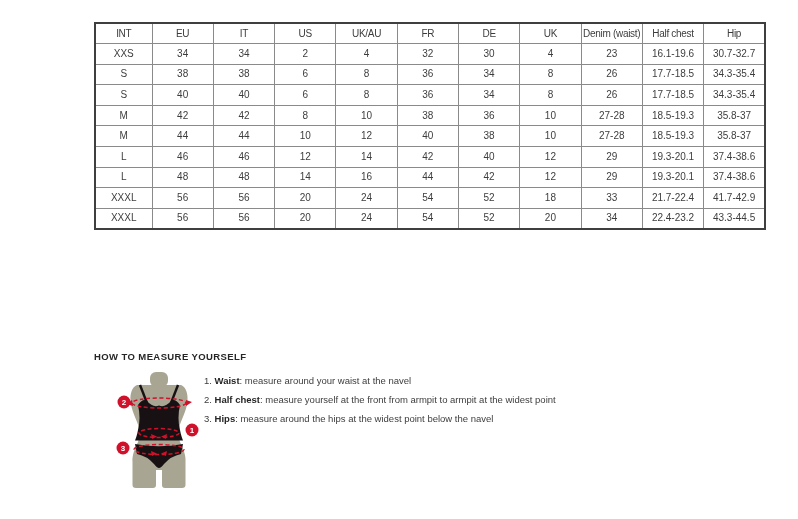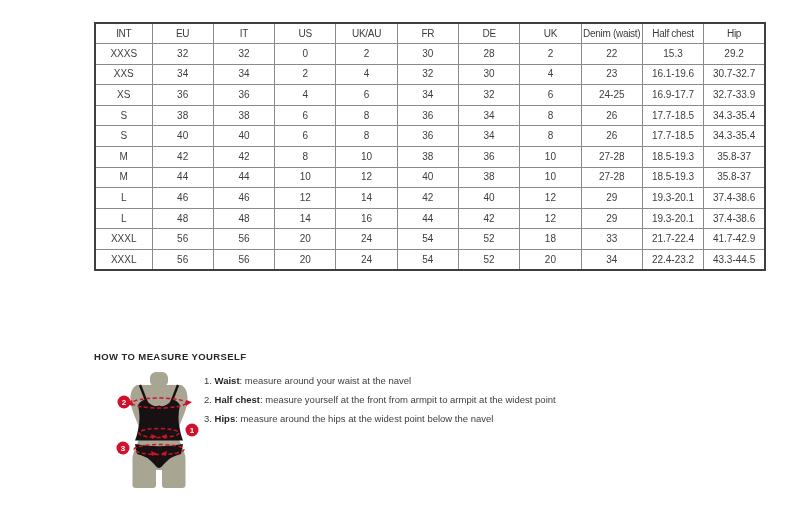--- a/index.html
+++ b/index.html
@@ -56,57 +56,31 @@
           <th>FR</th>
           <th>DE</th>
           <th>UK</th>
           <th>Denim (waist)</th>
           <th>Half chest</th>
           <th>Hip</th>
         </tr>
     </thead>
     <tbody>
         <tr>
-          <td>XXXS</td>
-          <td>32</td>
-          <td>32</td>
-          <td>0</td>
-          <td>2</td>
-          <td>30</td>
-          <td>28</td>
-          <td>2</td>
-          <td>22</td>
-          <td>15.3</td>
-          <td>29.2</td>
-        </tr>
-        <tr>
           <td>XXS</td>
           <td>34</td>
           <td>34</td>
           <td>2</td>
           <td>4</td>
           <td>32</td>
           <td>30</td>
           <td>4</td>
           <td>23</td>
           <td>16.1-19.6</td>
           <td>30.7-32.7</td>
-        </tr>
-        <tr>
-          <td>XS</td>
-          <td>36</td>
-          <td>36</td>
-          <td>4</td>
-          <td>6</td>
-          <td>34</td>
-          <td>32</td>
-          <td>6</td>
-          <td>24-25</td>
-          <td>16.9-17.7</td>
-          <td>32.7-33.9</td>
         </tr>
         <tr>
           <td>S</td>
           <td>38</td>
           <td>38</td>
           <td>6</td>
           <td>8</td>
           <td>36</td>
           <td>34</td>
           <td>8</td>

